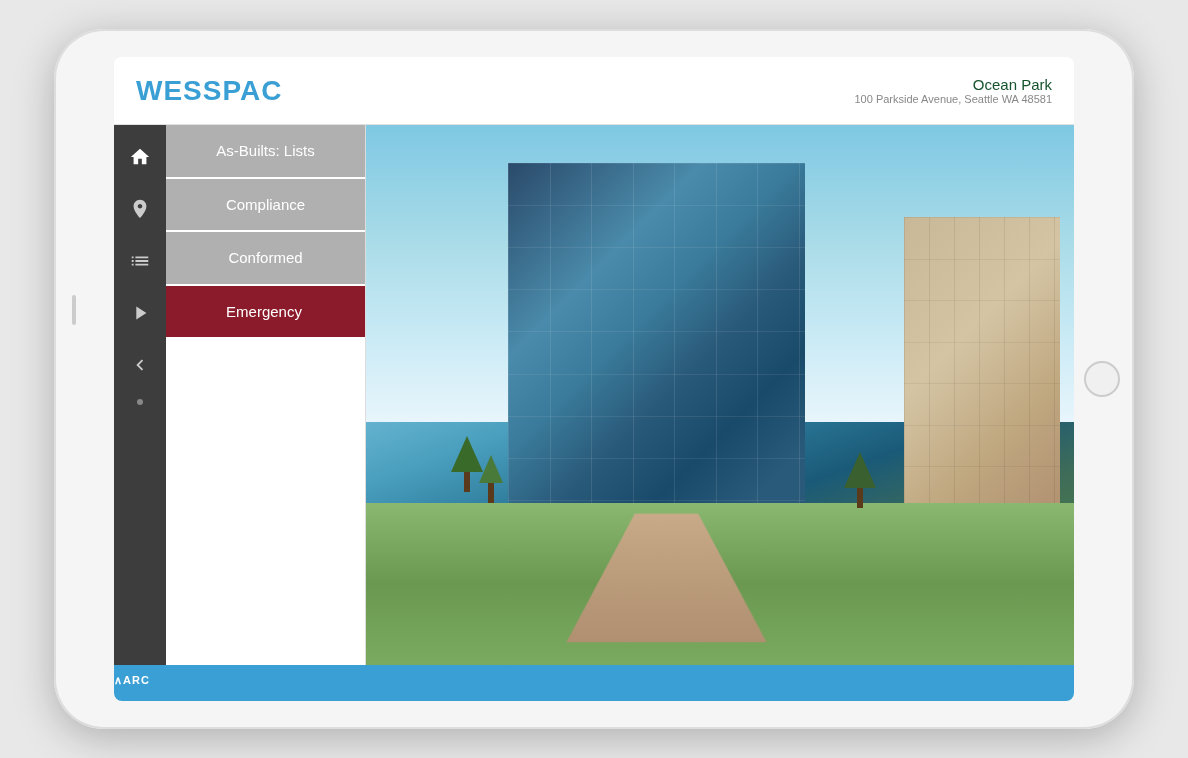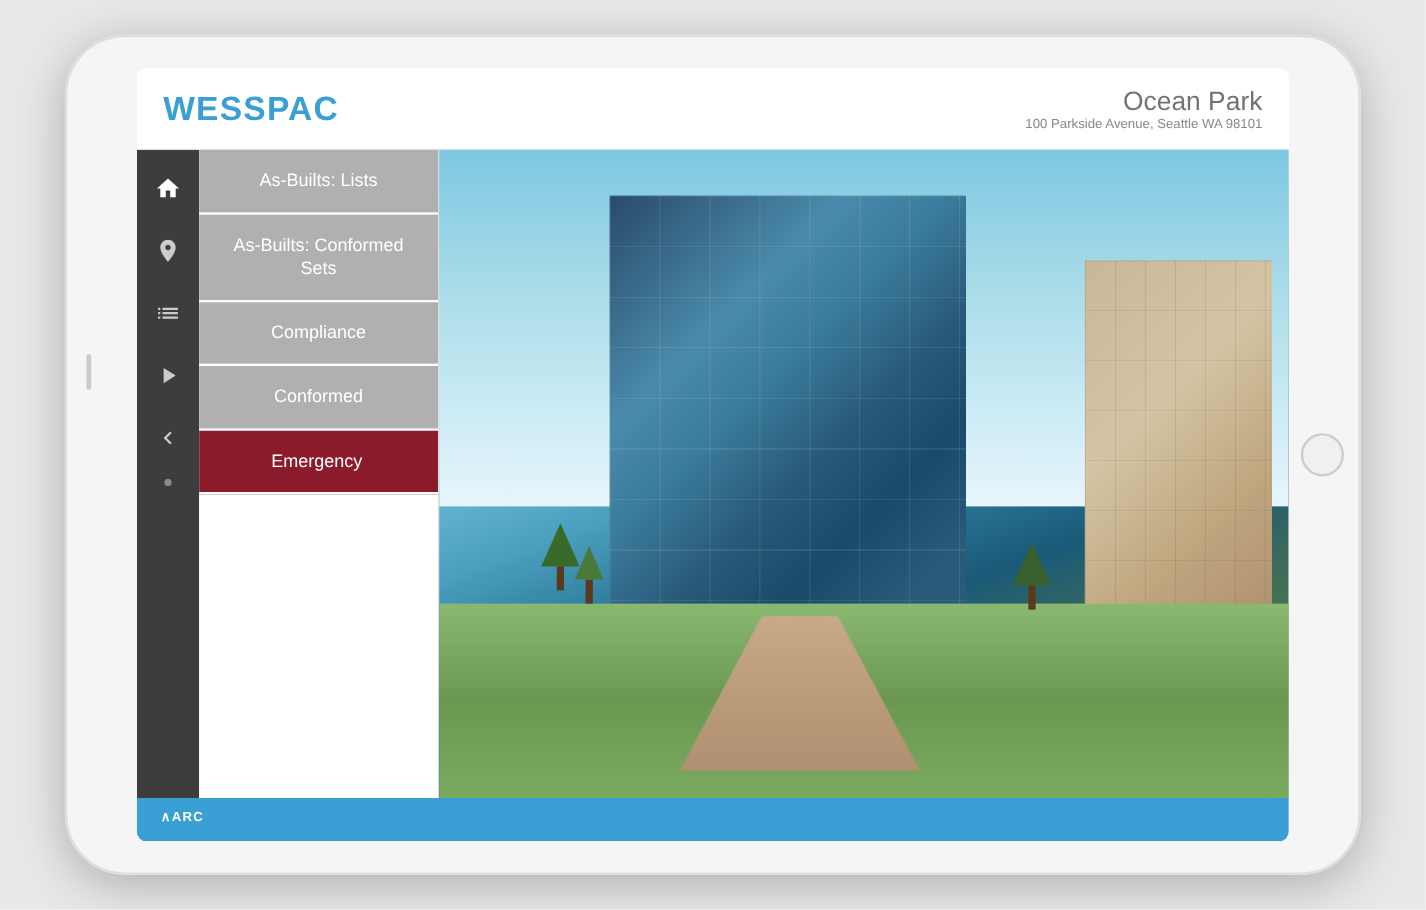--- a/index.html
+++ b/index.html
@@ -79,22 +79,22 @@
       font-weight: 900;
       color: #3a9fd4;
       letter-spacing: 1px;
     }
 
     .property-info {
       text-align: right;
     }
 
     .property-name {
-      font-size: 22px;
-      color: #737373;
+      font-size: 15px;
+      color: #14532d;
       font-weight: 400;
     }
 
     .property-address {
       font-size: 11px;
       color: #888;
     }
 
     
     .main-content {
@@ -334,21 +334,21 @@
       border-right: 16px solid transparent;
       border-bottom: 36px solid #3a6a2a;
     }
 
     
     .footer {
       height: 36px;
       background: #3a9fd4;
       display: flex;
       align-items: center;
-      padding: 0 20px;
+      padding: 0 0;
     }
 
     .arc-logo {
       color: #fff;
       font-size: 13px;
       font-weight: 700;
       font-style: italic;
       letter-spacing: 1px;
     }
 
@@ -361,21 +361,21 @@
 </head>
 <body>
 
 <div class="tablet-frame">
   <div class="app-screen">
 
     <div class="header">
       <div class="logo-text">WESSPAC</div>
       <div class="property-info">
         <div class="property-name">Ocean Park</div>
-        <div class="property-address">100 Parkside Avenue, Seattle WA 98101</div>
+        <div class="property-address">100 Parkside Avenue, Seattle WA 48581</div>
       </div>
     </div>
 
     <div class="main-content">
 
       <div class="sidebar">
 
         <div class="sidebar-icon active">
           <svg viewBox="0 0 24 24" xmlns="http://www.w3.org/2000/svg">
             <path d="M10 20v-6h4v6h5v-8h3L12 3 2 12h3v8z"></path>
@@ -404,21 +404,20 @@
           <svg viewBox="0 0 24 24" xmlns="http://www.w3.org/2000/svg">
             <path d="M15.41 16.59L10.83 12l4.58-4.59L14 6l-6 6 6 6 1.41-1.41z"></path>
           </svg>
         </div>
 
         <div class="sidebar-dot"></div>
       </div>
 
       <div class="menu-panel">
         <div class="menu-item">As-Builts: Lists</div>
-        <div class="menu-item">As-Builts: Conformed Sets</div>
         <div class="menu-item">Compliance</div>
         <div class="menu-item">Conformed</div>
         <div class="menu-item active">Emergency</div>
       </div>
 
       <div class="building-image">
         <div class="building-scene">
 
           <div class="sky"></div>
 

